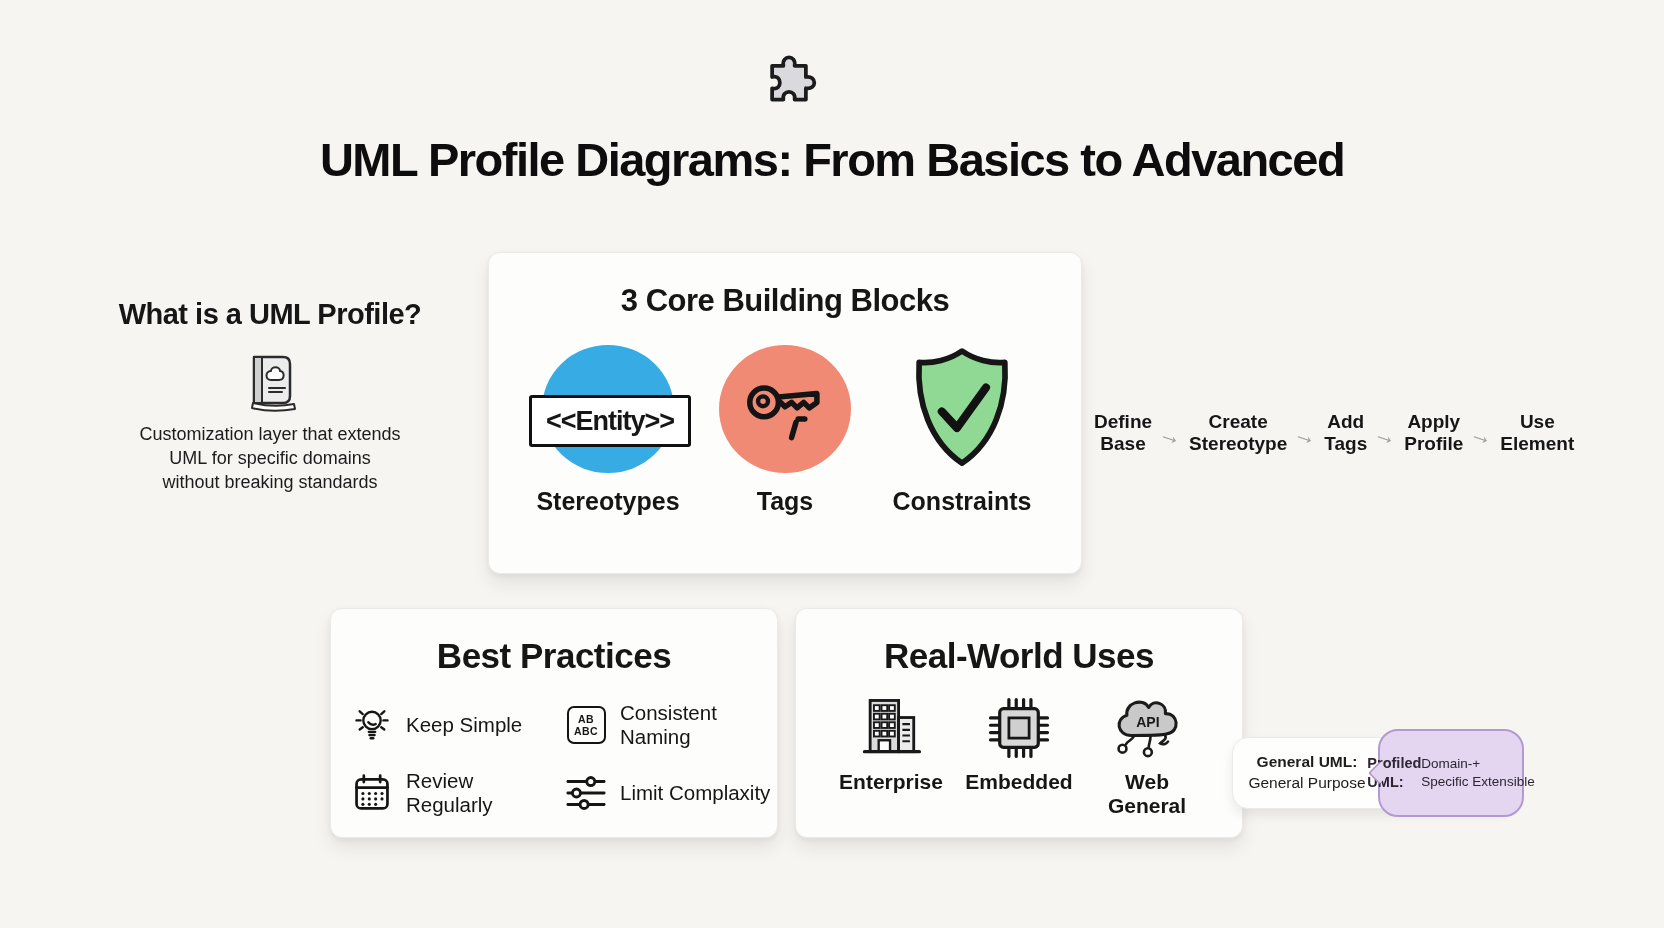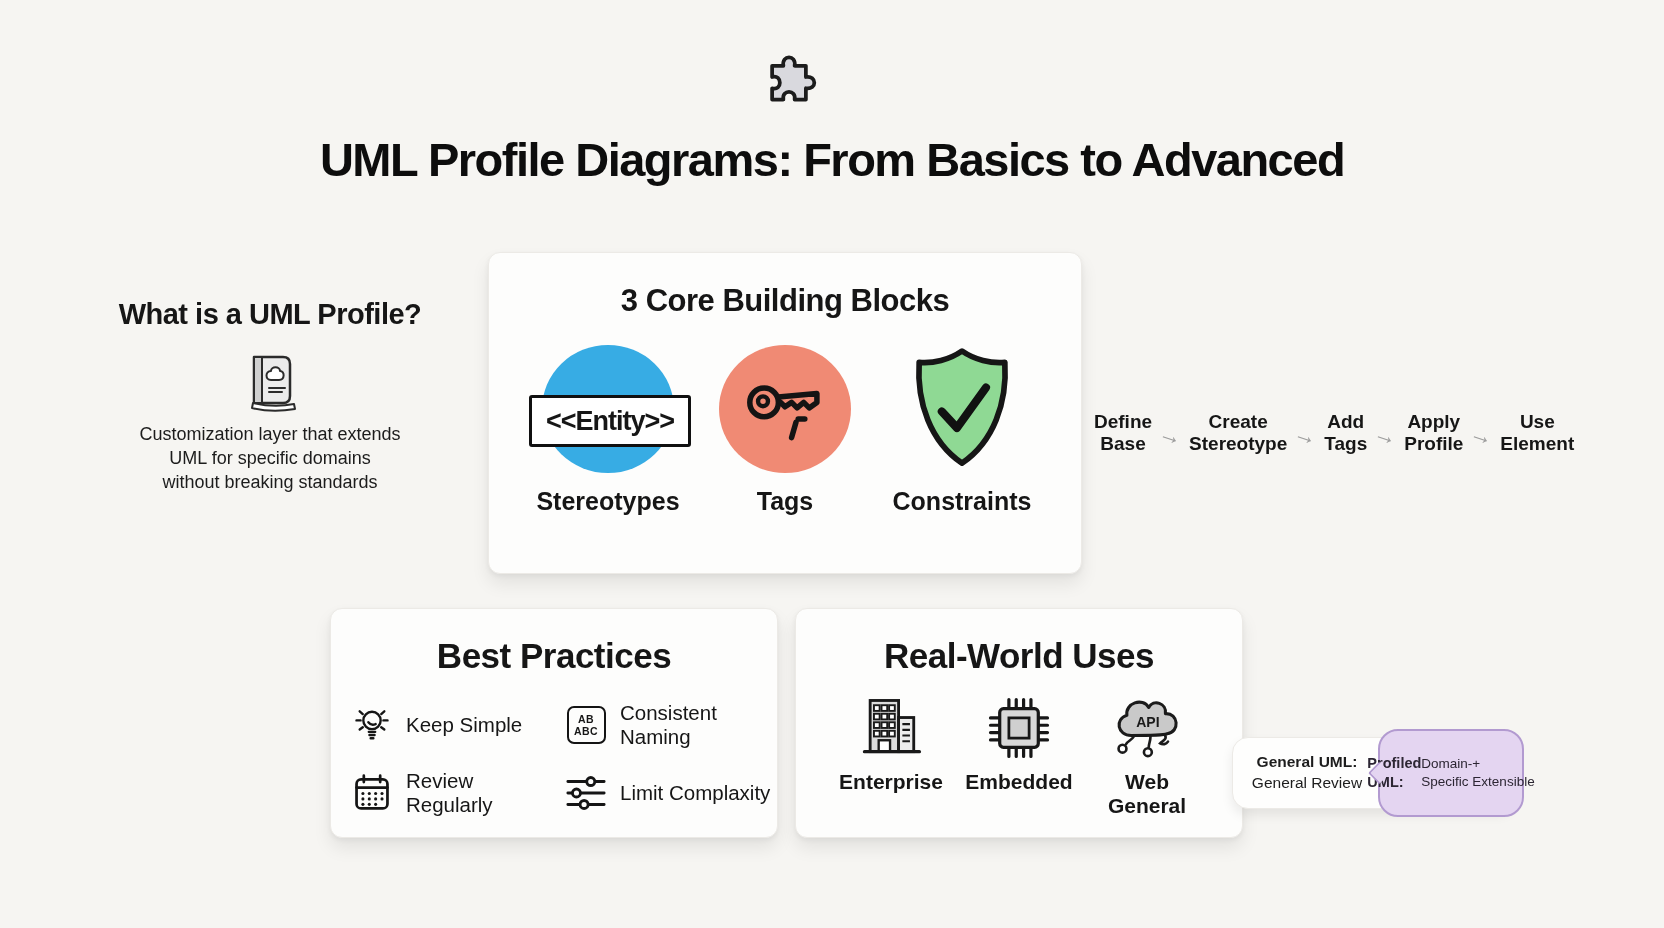--- a/index.html
+++ b/index.html
@@ -286,21 +286,21 @@
         <div class="rw-label">Web General</div>
       </div>
 
     </div>
   </div>
 
   <div class="cmp">
     <div class="cmp-capsule"></div>
     <div class="cmp-standard">
       <div class="bold">General UML:</div>
-      <div>General Review</div>
+      <div>General Purpose</div>
     </div>
     <div class="bubble">
       <div class="b1">Profiled UML:</div>
       <div>Domain-Specific</div>
       <div>+ Extensible</div>
     </div>
   </div>
 
 </div>
 

